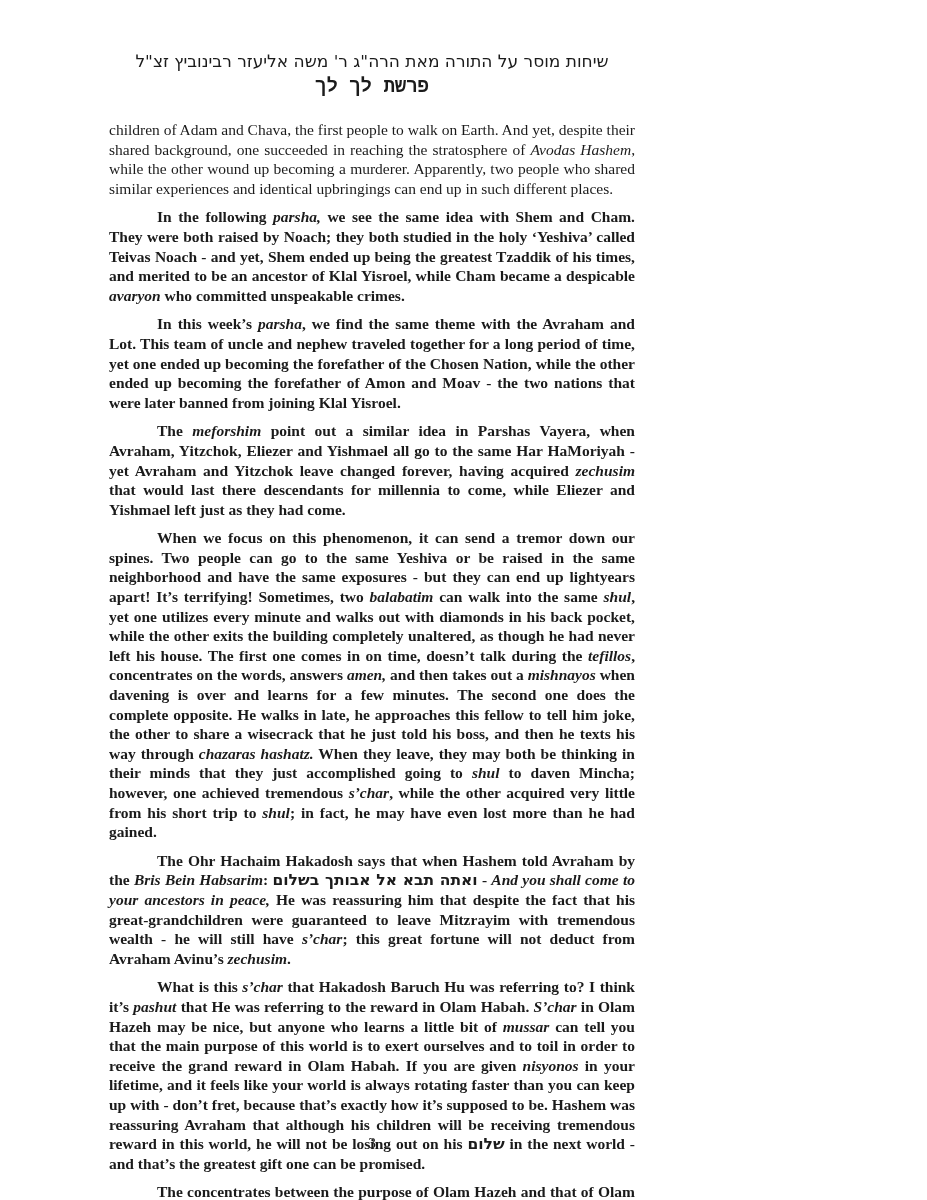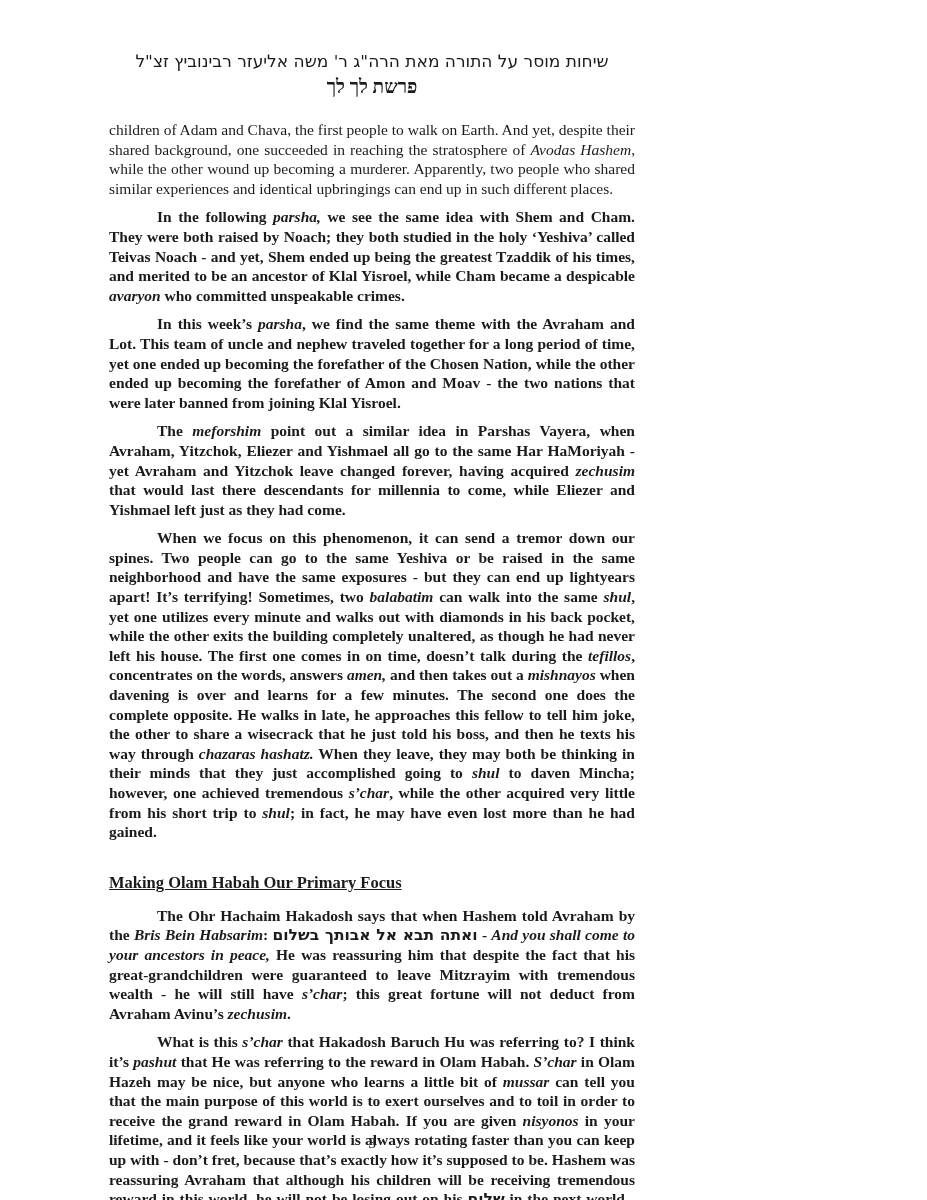--- a/index.html
+++ b/index.html
@@ -22,21 +22,21 @@
   .heb-title {
     font-size: 17px;
     line-height: 22px;
     font-family: "DejaVu Serif", "DejaVu Sans", serif;
   }
   .parsha-title {
     font-size: 19px;
     line-height: 24px;
     font-weight: bold;
     margin-top: 3px;
-    font-family: Liberation Serif, serif;
+    font-family: Liberation Mono, monospace;
   }
   .doc-body { margin-top: 21px; }
   .para {
     margin: 0 0 9px 0;
     font-size: 15.5px;
     line-height: 19.6px;
     text-align: justify;
     text-justify: inter-word;
   }
   .para.indent { text-indent: 48px; font-weight: bold; }
@@ -70,20 +70,19 @@
     <div class="heb-title" dir="rtl">שיחות מוסר על התורה מאת הרה"ג ר' משה אליעזר רבינוביץ זצ"ל</div>
     <div class="parsha-title" dir="rtl">פרשת לך לך</div>
   </div>
 
   <div class="doc-body" id="doc-body">
       <p class="para"><span>children of Adam and Chava, the first people to walk on Earth. And yet, despite their shared background, one succeeded in reaching the stratosphere of </span><span class="it">Avodas Hashem</span><span>, while the other wound up becoming a murderer. Apparently, two people who shared similar experiences and identical upbringings can end up in such different places.</span></p>
       <p class="para indent"><span>In the following </span><span class="it">parsha,</span><span> we see the same idea with Shem and Cham. They were both raised by Noach; they both studied in the holy ‘Yeshiva’ called Teivas Noach - and yet, Shem ended up being the greatest Tzaddik of his times, and merited to be an ancestor of Klal Yisroel, while Cham became a despicable </span><span class="it">avaryon</span><span> who committed unspeakable crimes.</span></p>
       <p class="para indent"><span>In this week’s </span><span class="it">parsha</span><span>, we find the same theme with the Avraham and Lot. This team of uncle and nephew traveled together for a long period of time, yet one ended up becoming the forefather of the Chosen Nation, while the other ended up becoming the forefather of Amon and Moav - the two nations that were later banned from joining Klal Yisroel.</span></p>
       <p class="para indent"><span>The </span><span class="it">meforshim</span><span> point out a similar idea in Parshas Vayera, when Avraham, Yitzchok, Eliezer and Yishmael all go to the same Har HaMoriyah - yet Avraham and Yitzchok leave changed forever, having acquired </span><span class="it">zechusim</span><span> that would last there descendants for millennia to come, while Eliezer and Yishmael left just as they had come.</span></p>
       <p class="para indent"><span>When we focus on this phenomenon, it can send a tremor down our spines. Two people can go to the same Yeshiva or be raised in the same neighborhood and have the same exposures - but they can end up lightyears apart! It’s terrifying! Sometimes, two </span><span class="it">balabatim</span><span> can walk into the same </span><span class="it">shul</span><span>, yet one utilizes every minute and walks out with diamonds in his back pocket, while the other exits the building completely unaltered, as though he had never left his house. The first one comes in on time, doesn’t talk during the </span><span class="it">tefillos</span><span>, concentrates on the words, answers </span><span class="it">amen,</span><span> and then takes out a </span><span class="it">mishnayos</span><span> when davening is over and learns for a few minutes. The second one does the complete opposite. He walks in late, he approaches this fellow to tell him joke, the other to share a wisecrack that he just told his boss, and then he texts his way through </span><span class="it">chazaras hashatz.</span><span> When they leave, they may both be thinking in their minds that they just accomplished going to </span><span class="it">shul</span><span> to daven Mincha; however, one achieved tremendous </span><span class="it">s’char</span><span>, while the other acquired very little from his short trip to </span><span class="it">shul</span><span>; in fact, he may have even lost more than he had gained.</span></p>
-      <div class="heading">Making Olam Habah Our Primary Focus</div>
       <p class="para indent"><span>The Ohr Hachaim Hakadosh says that when Hashem told Avraham by the </span><span class="it">Bris Bein Habsarim</span><span>: </span><span class="heb">ואתה תבא אל אבותך בשלום</span><span> - </span><span class="it">And you shall come to your ancestors in peace,</span><span> He was reassuring him that despite the fact that his great-grandchildren were guaranteed to leave Mitzrayim with tremendous wealth - he will still have </span><span class="it">s’char</span><span>; this great fortune will not deduct from Avraham Avinu’s </span><span class="it">zechusim</span><span>.</span></p>
       <p class="para indent"><span>What is this </span><span class="it">s’char</span><span> that Hakadosh Baruch Hu was referring to? I think it’s </span><span class="it">pashut</span><span> that He was referring to the reward in Olam Habah. </span><span class="it">S’char</span><span> in Olam Hazeh may be nice, but anyone who learns a little bit of </span><span class="it">mussar</span><span> can tell you that the main purpose of this world is to exert ourselves and to toil in order to receive the grand reward in Olam Habah. If you are given </span><span class="it">nisyonos</span><span> in your lifetime, and it feels like your world is always rotating faster than you can keep up with - don’t fret, because that’s exactly how it’s supposed to be. Hashem was reassuring Avraham that although his children will be receiving tremendous reward in this world, he will not be losing out on his </span><span class="heb">שלום</span><span> in the next world - and that’s the greatest gift one can be promised.</span></p>
       <p class="para indent"><span>The concentrates between the purpose of Olam Hazeh and that of Olam Hahah was very clear to the Chofetz Chaim. He described it with the following </span><span class="it">joining</span><span>:</span></p>
     </div>
 
   <div class="page-number">3</div>
 </div>
 
 </body></html>

